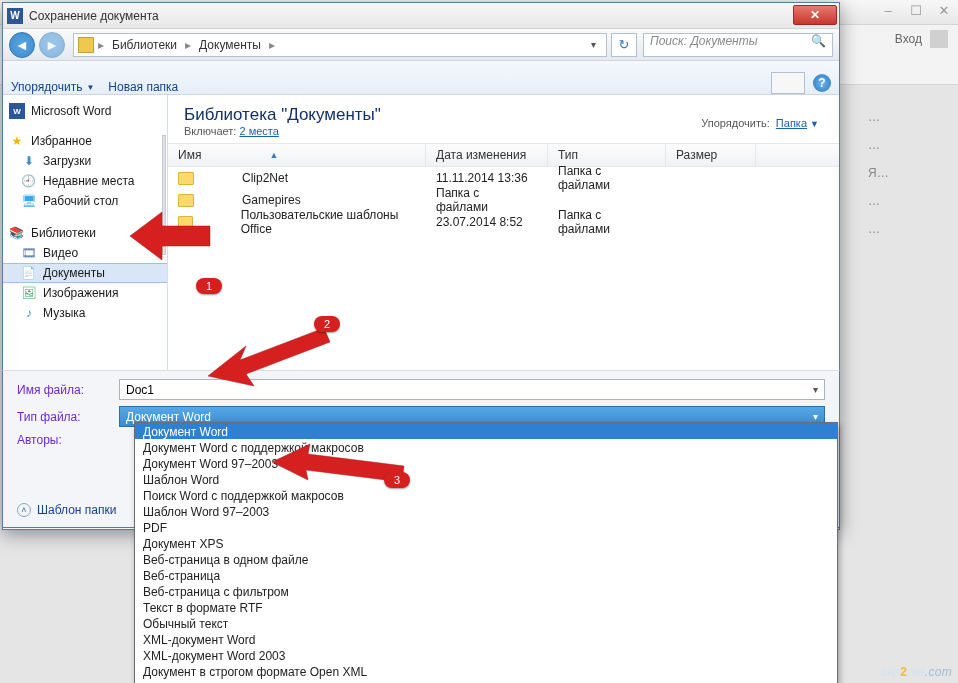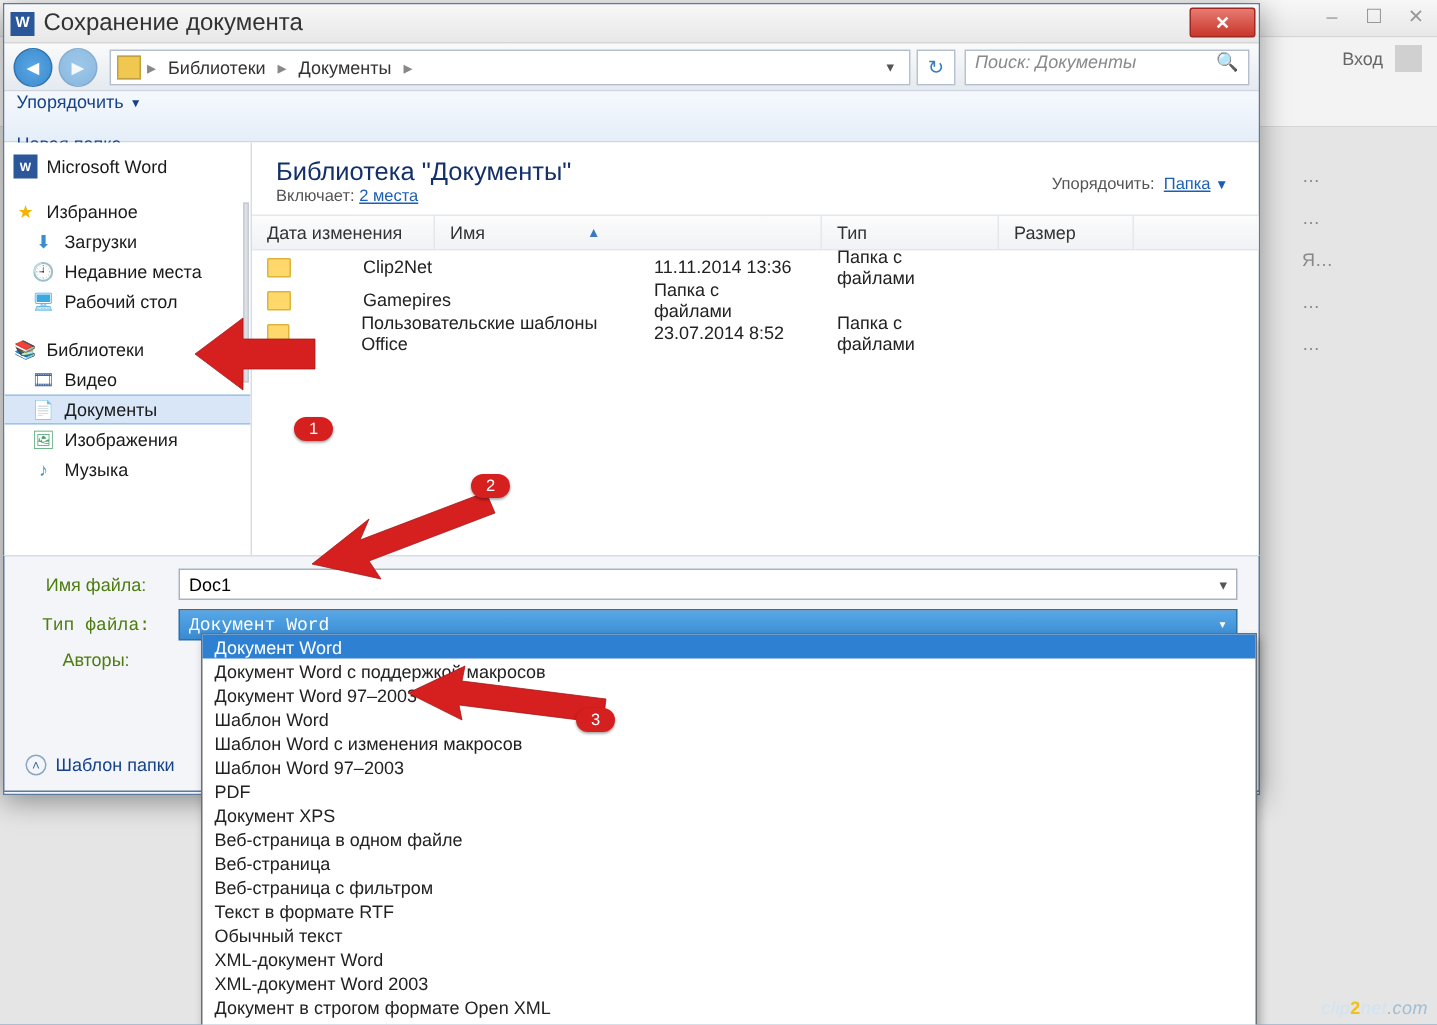--- a/index.html
+++ b/index.html
@@ -68,21 +68,21 @@
     display: flex; align-items: center;
     padding: 0 4px;
     border-bottom: 1px solid #d5d5d5;
     position: relative;
   }
   .titlebar .word-ico {
     width: 16px; height: 16px; background: #2b579a; margin-right: 6px;
     display: inline-flex; align-items: center; justify-content: center;
     color: #fff; font-size: 10px; font-weight: bold;
   }
-  .titlebar .title { color: #333; font-size: 16px; }
+  .titlebar .title { color: #333; font-size: 12px; }
   .title-close {
     position: absolute; right: 2px; top: 2px;
     width: 44px; height: 20px;
     background: linear-gradient(#e67a70,#c8372c);
     border: 1px solid #a02820;
     border-radius: 2px;
     color: #fff; display: flex; align-items: center; justify-content: center;
     font-size: 12px; font-weight: bold;
   }
   .navbar {
@@ -111,23 +111,22 @@
   .refresh-btn { width: 26px; height: 24px; border: 1px solid #b5c0cf; background: #fff; display: flex; align-items: center; justify-content: center; color: #3a7ac0; font-size: 13px;}
   .search-box {
     width: 190px; height: 24px; border: 1px solid #b5c0cf; background: #fff;
     display: flex; align-items: flex-start; padding: 0 6px; color: #8a8a8a; font-style: italic;
     margin-left: 2px;
   }
   .search-box .sicon{ margin-left: auto; color: #3a7ac0; font-style: normal;}
   .toolbar {
     height: 34px; background: linear-gradient(#f5f9fd,#e5eef8);
     border-bottom: 1px solid #cfd6e0;
-    display: flex; align-items: flex-start; padding: 0 8px; gap: 14px;
+    display: flex; align-items: flex-end; padding: 0 8px; gap: 14px;
     color: #15428b;
-    flex-direction: column;
   }
   .toolbtn { display: flex; align-items: center; gap: 4px; cursor: default;}
   .toolbtn .dd { font-size: 8px; }
   .toolbar .spacer { flex: 1; }
   .view-ctrls { display: flex; align-items: center; gap: 8px; }
   .viewbox { width: 34px; height: 22px; border: 1px solid #b5c0cf; background: #f7f7f7;}
   .help-ico { width: 18px; height: 18px; border-radius: 50%; background: radial-gradient(#6db8f0,#2a74bc); color: #fff; display: flex; align-items: center; justify-content: center; font-size: 12px; font-weight: bold;}
   .body {
     flex: 1; display: flex; min-height: 0;
   }
@@ -183,21 +182,21 @@
   .row { display: flex; height: 22px; align-items: center; color: #222;}
   .row .col { border-right: none; }
   .folder-ico { width: 16px; height: 13px; background: #ffd86b; border: 1px solid #dcb33c; border-radius: 1px; margin-right: 8px;}
   .bottom {
     border-top: 1px solid #d7dde5; background: #f3f5f8;
     padding: 6px 14px 10px 14px;
     display: flex; flex-direction: column; gap: 6px;
     position: relative;
   }
   .field-row { display: flex; align-items: center; gap: 8px; }
-  .field-label { width: 94px; text-align: center; color: #4d7c0f; }
+  .field-label { width: 94px; text-align: left; color: #6d28d9; }
   .field-input {
     flex: 1; height: 21px; border: 1px solid #a8b2c0; background: #fff;
     padding: 0 6px; display: flex; align-items: center;
   }
   .field-input .dd-arrow{ margin-left:auto; color:#555; font-size:10px;}
   .field-input.combo { background: linear-gradient(#57a8e8,#3a8ad0); color:#fff; border-color:#2f6fa8;}
   .authors { display: flex; align-items: center; gap: 8px; color: #555;}
   .hide-folders { display: flex; align-items: center; gap: 6px; color: #15428b;}
   .hide-ico { width: 14px; height: 14px; border: 1px solid #8aa6c2; border-radius: 50%; display:flex;align-items:center;justify-content:center;font-size:9px;color:#3c6fa5;}
   
@@ -348,25 +347,25 @@
           <span>Включает:</span>
           <a href="#">2 места</a>
         </div>
         <div class="lib-sort">
           <span>Упорядочить:</span>&nbsp;
           <a href="#">Папка</a>
           <span style="font-size:9px;color:#1a5fb4;"> ▼</span>
         </div>
       </div>
       <div class="list-header">
-        <div class="col date">Дата изменения</div>
         <div class="col name">
             <span>Имя</span>
             <span class="sort-arrow">▲</span>
           </div>
+        <div class="col date">Дата изменения</div>
         <div class="col type">Тип</div>
         <div class="col size">Размер</div>
       </div>
       <div class="list-body" id="file-rows">
           <div class="row">
             <div class="col name">
               <span class="folder-ico"></span>
               <span>Clip2Net</span>
             </div>
             <div class="col date">11.11.2014 13:36</div>
@@ -411,42 +410,42 @@
 </div>
 
 <div style="position:absolute; left:2px; top:370px; width:838px; background:#f3f5f8; border:1px solid #5a7aa0; border-top:1px solid #d7dde5; padding:8px 14px 12px; height:158px; box-sizing:border-box;">
   <div class="field-row" style="margin-bottom:6px;">
     <div class="field-label">Имя файла:</div>
     <div class="field-input">
       <span>Doc1</span>
       <span class="dd-arrow">▾</span>
     </div>
   </div>
-  <div class="field-row" style="margin-bottom:6px;font-family:Liberation Mono, monospace;">
+  <div class="field-row" style="margin-bottom:6px;">
     <div class="field-label">Тип файла:</div>
     <div class="field-input combo">
       <span>Документ Word</span>
       <span class="dd-arrow" style="color:#fff">▾</span>
     </div>
   </div>
   <div class="field-row authors">
     <div class="field-label">Авторы:</div>
   </div>
   <div class="hide-folders" style="position:absolute; left:14px; bottom:10px;">
     <span class="hide-ico">˄</span>
     <span>Шаблон папки</span>
   </div>
 </div>
 
 <div class="dropdown" id="dropdown">
     <div class="dd-item sel">Документ Word</div>
     <div class="dd-item">Документ Word с поддержкой макросов</div>
     <div class="dd-item">Документ Word 97–2003</div>
     <div class="dd-item">Шаблон Word</div>
-    <div class="dd-item">Шаблон Word с изменения макросов</div>
+    <div class="dd-item">Поиск Word с поддержкой макросов</div>
     <div class="dd-item">Шаблон Word 97–2003</div>
     <div class="dd-item">PDF</div>
     <div class="dd-item">Документ XPS</div>
     <div class="dd-item">Веб-страница в одном файле</div>
     <div class="dd-item">Веб-страница</div>
     <div class="dd-item">Веб-страница с фильтром</div>
     <div class="dd-item">Текст в формате RTF</div>
     <div class="dd-item">Обычный текст</div>
     <div class="dd-item">XML-документ Word</div>
     <div class="dd-item">XML-документ Word 2003</div>

